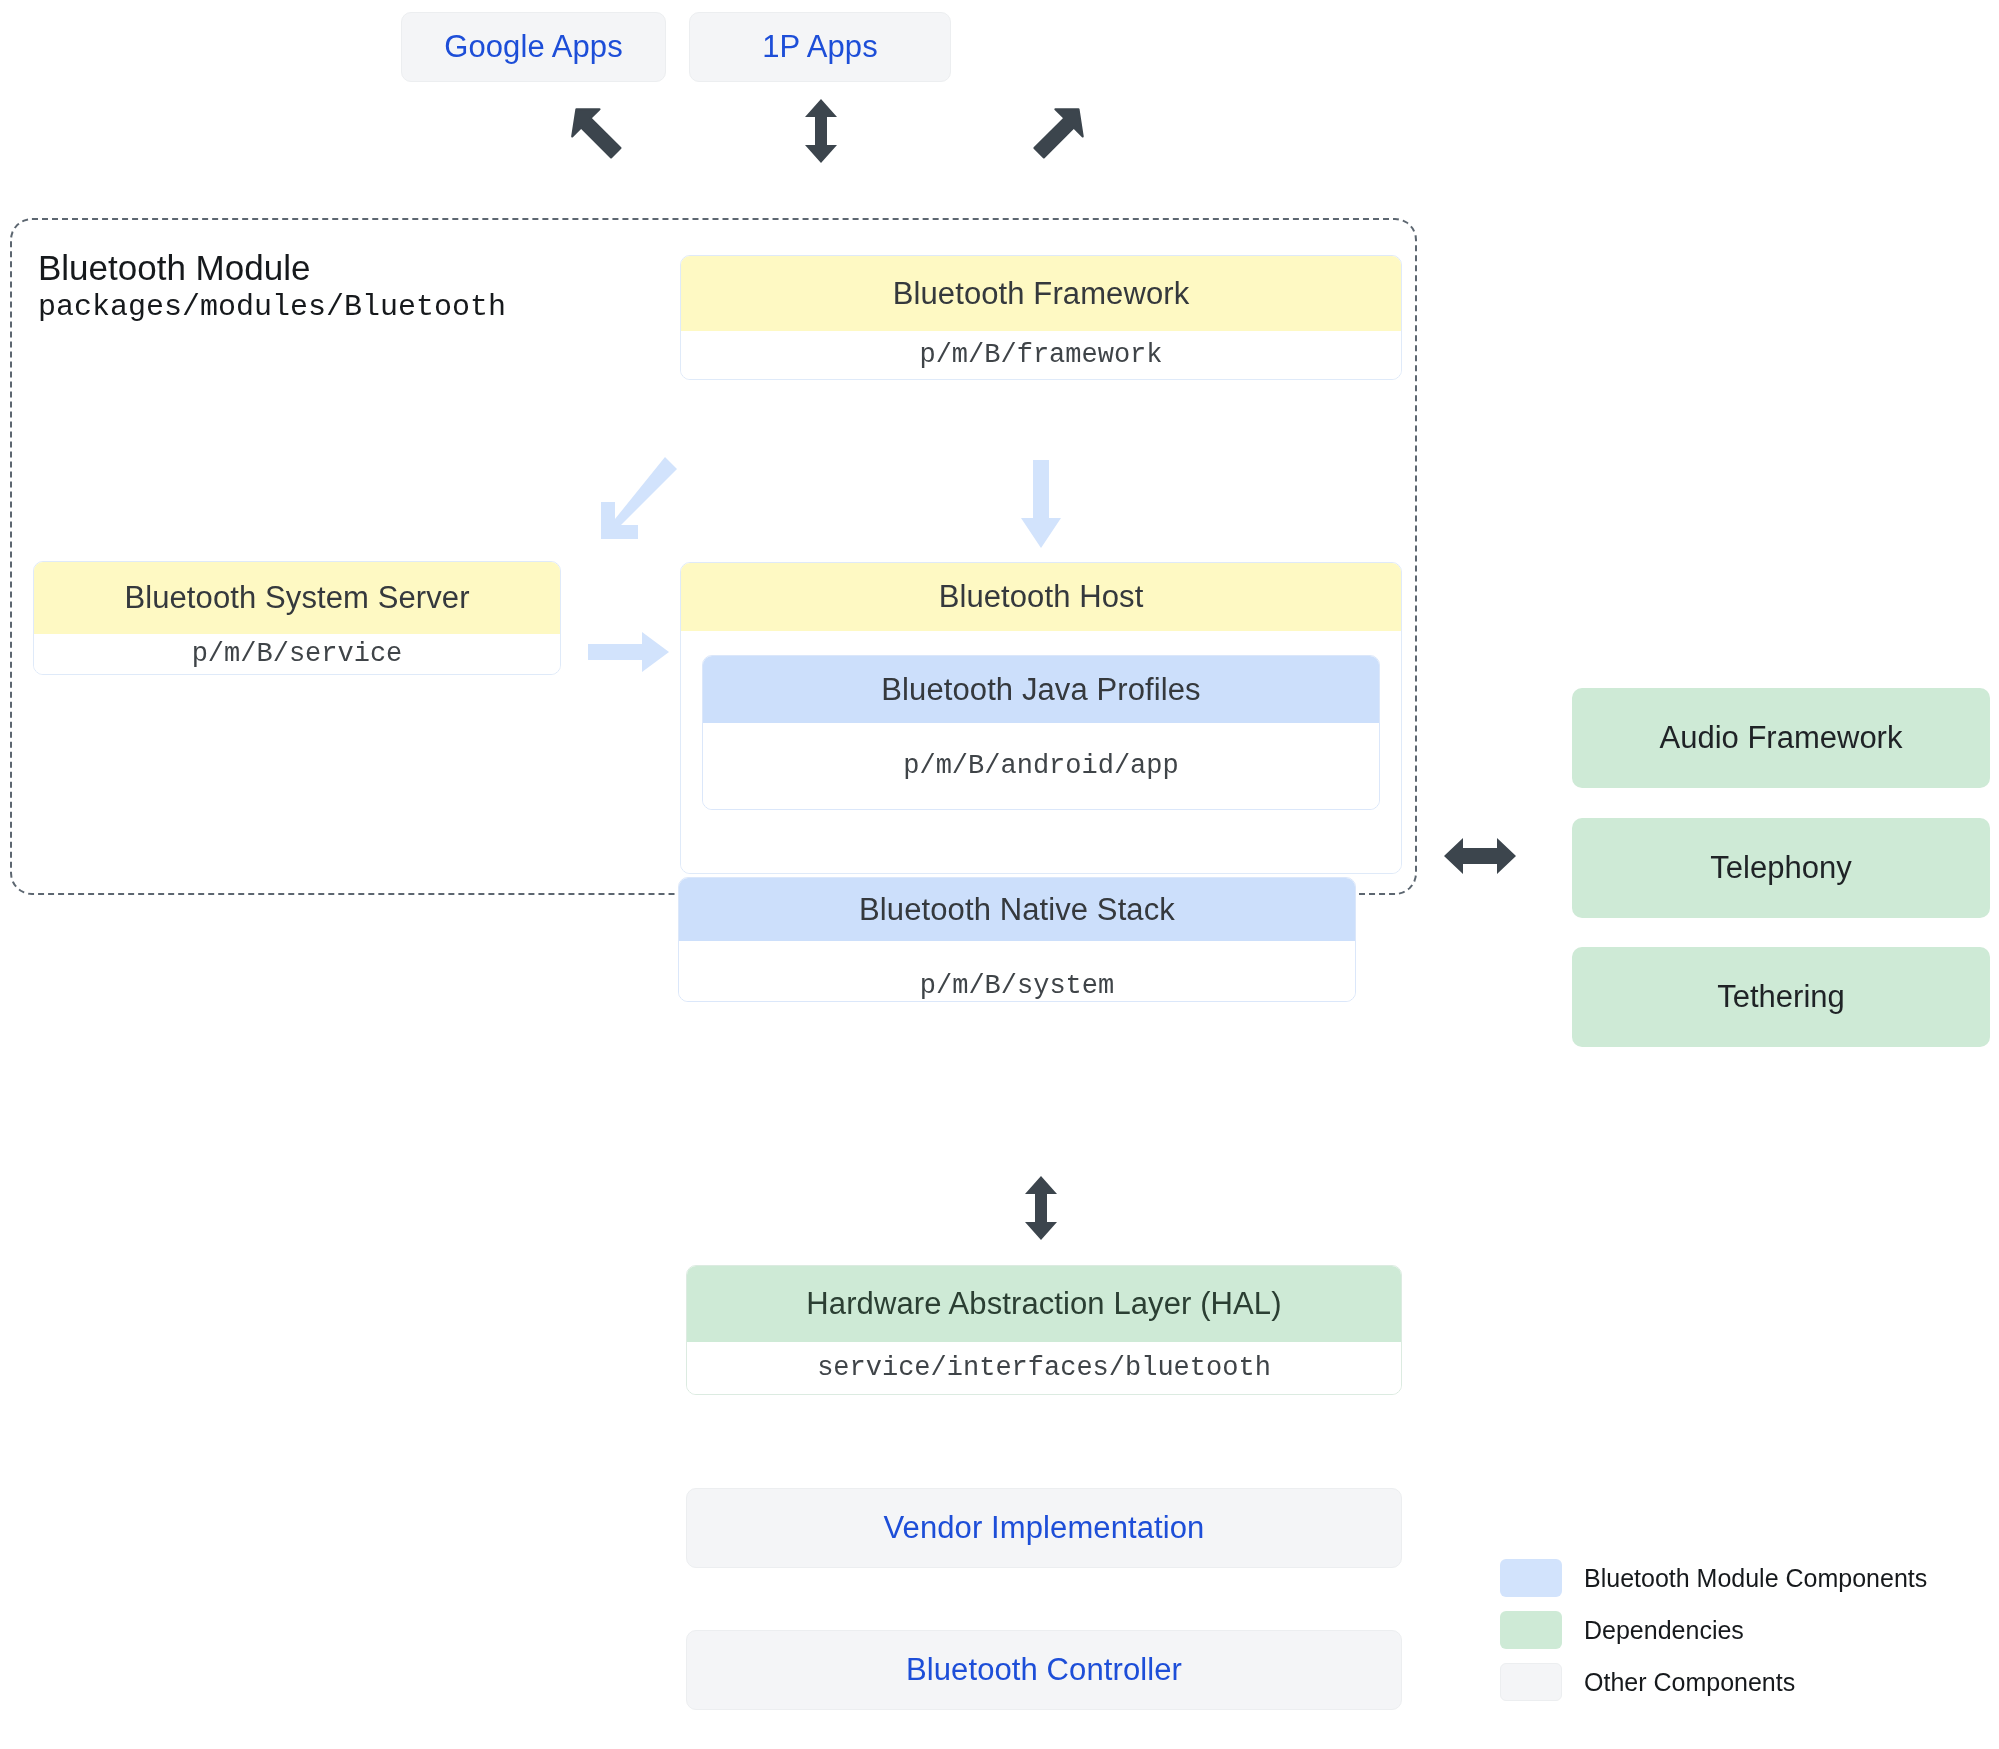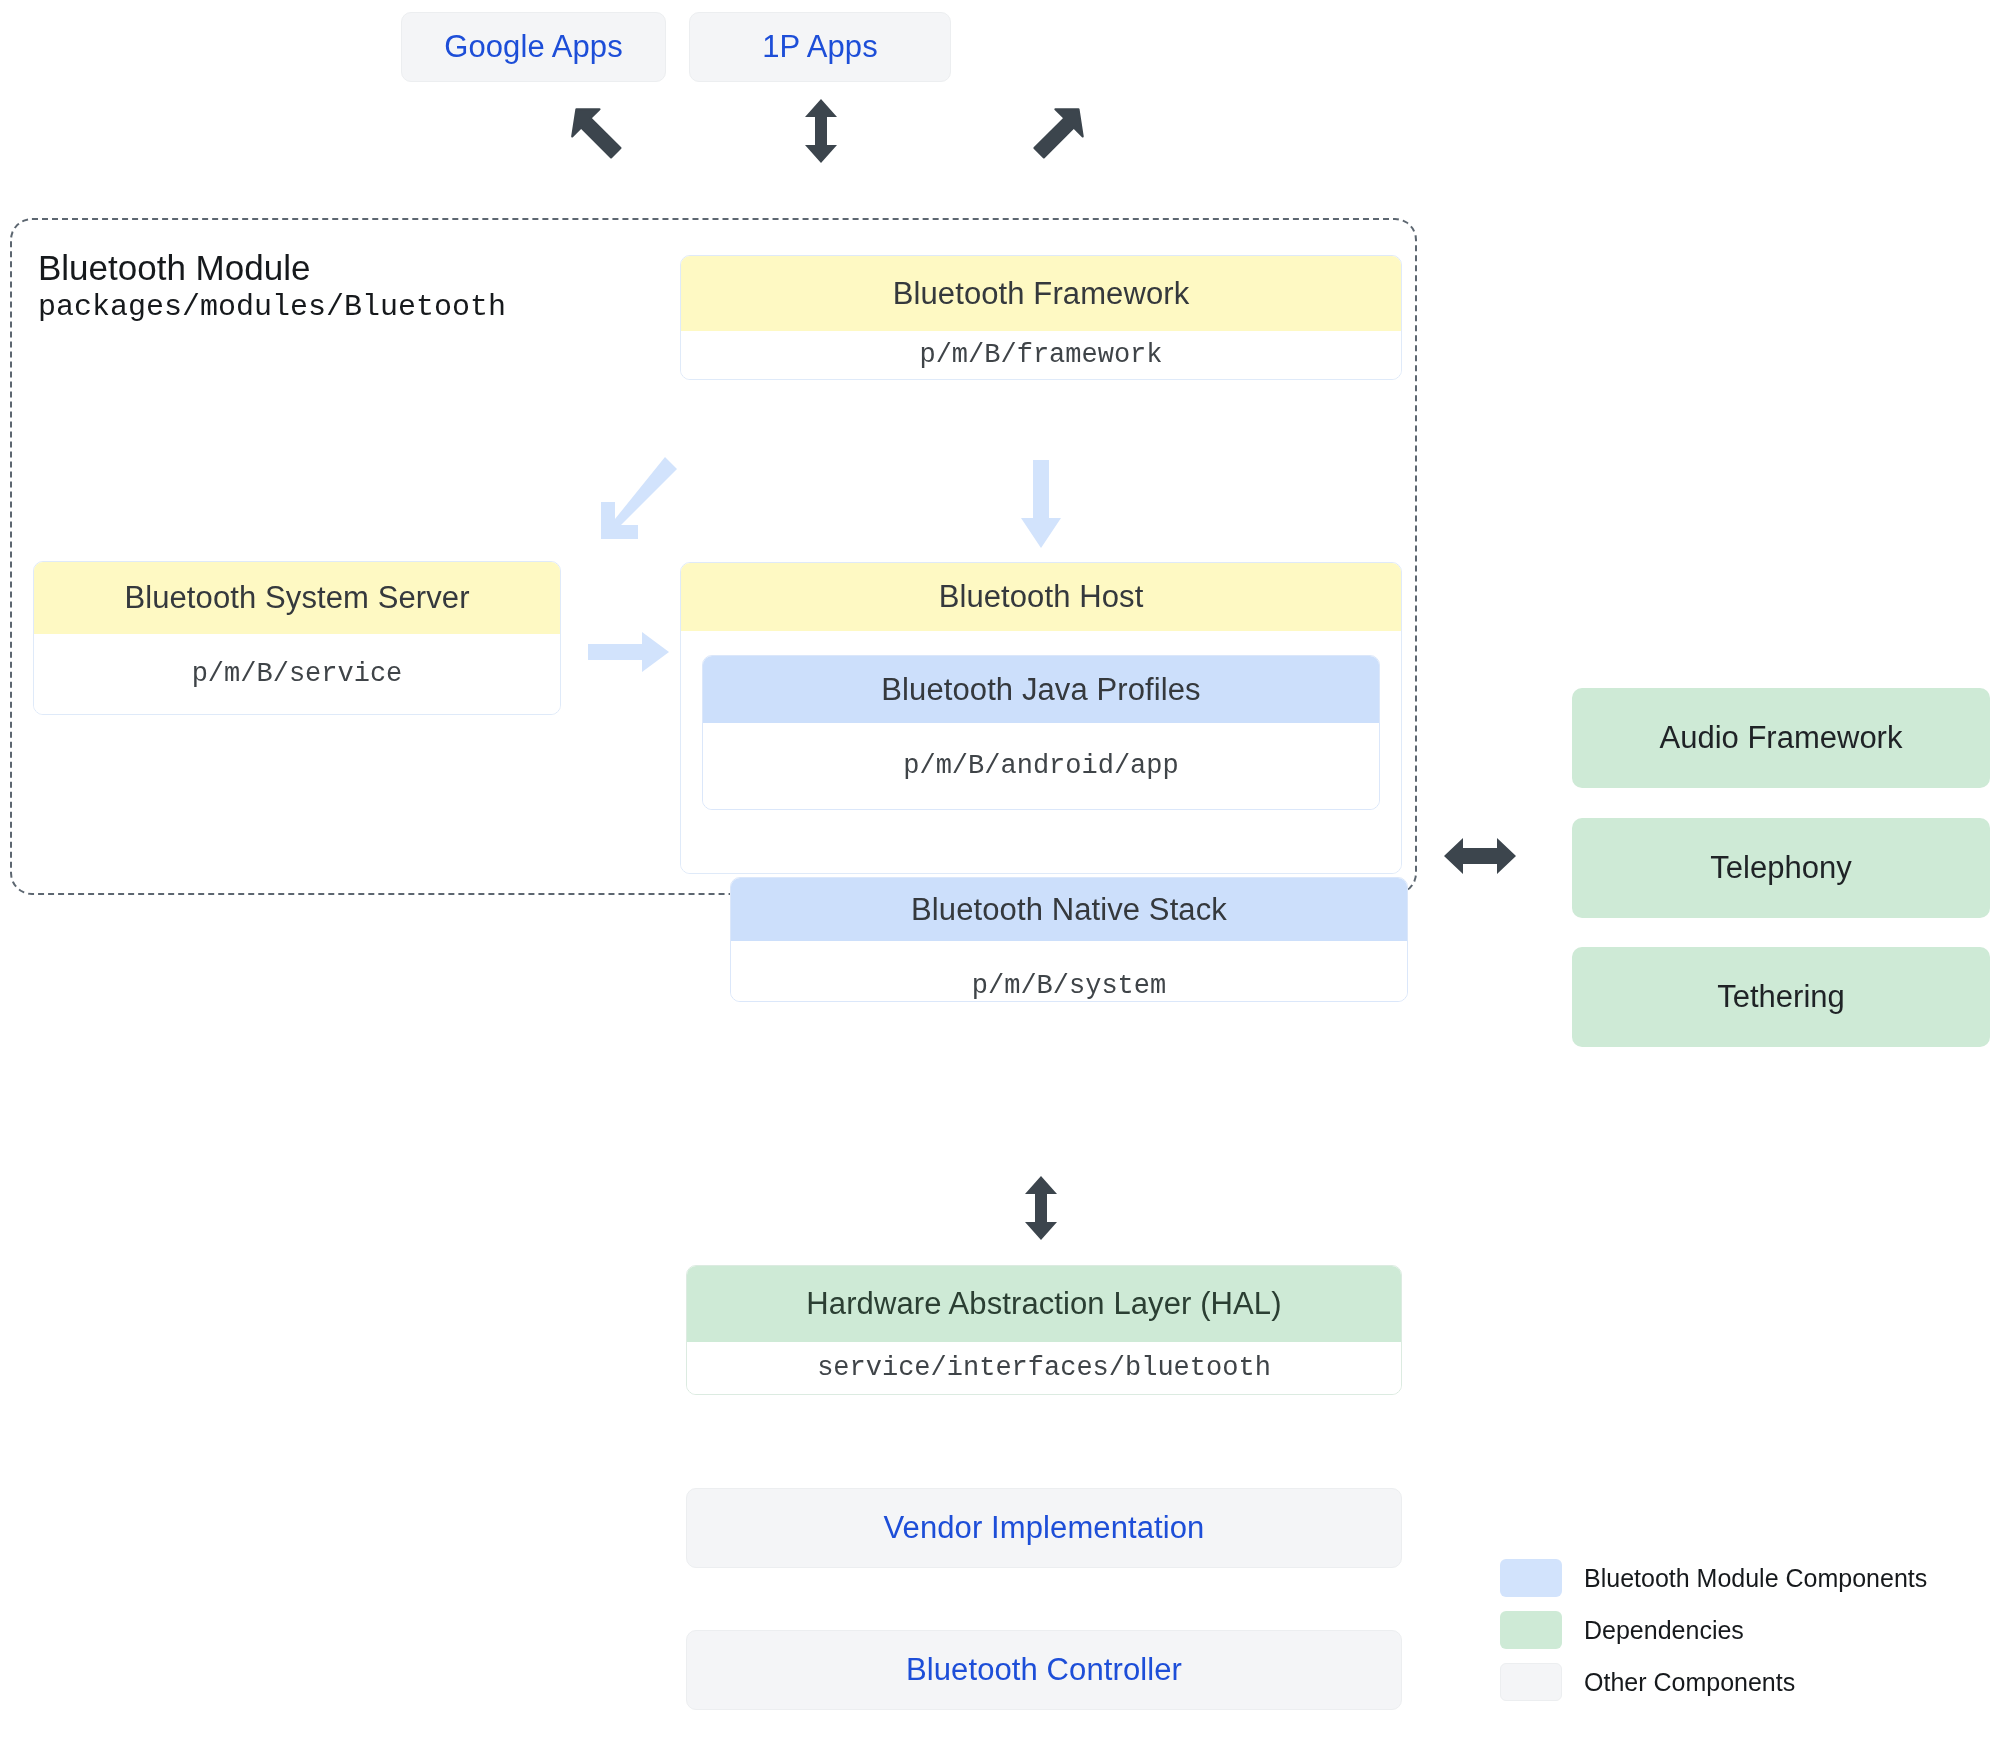--- a/index.html
+++ b/index.html
@@ -172,40 +172,40 @@
   </div>
 
   <svg class="arrow" style="left:1020px; top:460px;" width="42" height="90" viewBox="0 0 42 90">
     <path d="M13 0 L29 0 L29 58 L41 58 L21 88 L1 58 L13 58 Z" fill="#d2e3fc"></path>
   </svg>
 
   <svg class="arrow" style="left:595px; top:455px;" width="90" height="90" viewBox="0 0 90 90">
     <path d="M76 8 L88 20 L32 76 L49 76 L49 90 L12 90 L12 53 L26 53 L26 70 Z" fill="#d2e3fc" transform="translate(-6,-6)"></path>
   </svg>
 
-  <div class="box blue" style="left:33px; top:561px; width:528px; height:154px;">
+  <div class="box blue" style="left:33px; top:561px; width:528px; height:114px;">
     <div class="title" style="height:72px;">Bluetooth System Server</div>
     <div class="path" style="flex:1;">p/m/B/service</div>
   </div>
 
   <svg class="arrow" style="left:588px; top:631px;" width="82" height="42" viewBox="0 0 82 42">
     <path d="M0 13 L54 13 L54 1 L81 21 L54 41 L54 29 L0 29 Z" fill="#d2e3fc"></path>
   </svg>
 
   <div class="box blue" style="left:680px; top:562px; width:722px; height:312px;">
     <div class="title" style="height:68px;">Bluetooth Host</div>
     <div style="flex:1; background:#ffffff;"></div>
   </div>
 
   <div class="box blue-nested" style="left:702px; top:655px; width:678px; height:155px;">
     <div class="title" style="height:67px;">Bluetooth Java Profiles</div>
     <div class="path" style="flex:1;">p/m/B/android/app</div>
   </div>
 
-  <div class="box blue-nested" style="left:730px; top:877px; width:678px; height:125px;gap:30px;">
+  <div class="box blue-nested" style="left:678px; top:877px; width:678px; height:125px;gap:30px;">
     <div class="title" style="height:67px;">Bluetooth Native Stack</div>
     <div class="path" style="flex:1;">p/m/B/system</div>
   </div>
 
   <div style="position:absolute; left:680px; top:840px; width:722px; height:200px;
               background:#ffffff; border:1px solid #dfeaf9; border-top:none;
               border-bottom-left-radius:10px; border-bottom-right-radius:10px; z-index:-1;"></div>
 
   <svg class="arrow" style="left:1444px; top:835px;" width="72" height="42" viewBox="0 0 72 42">
     <path d="M0 21 L19 3 L19 13 L53 13 L53 3 L72 21 L53 39 L53 29 L19 29 L19 39 Z" fill="#3c454d"></path>

